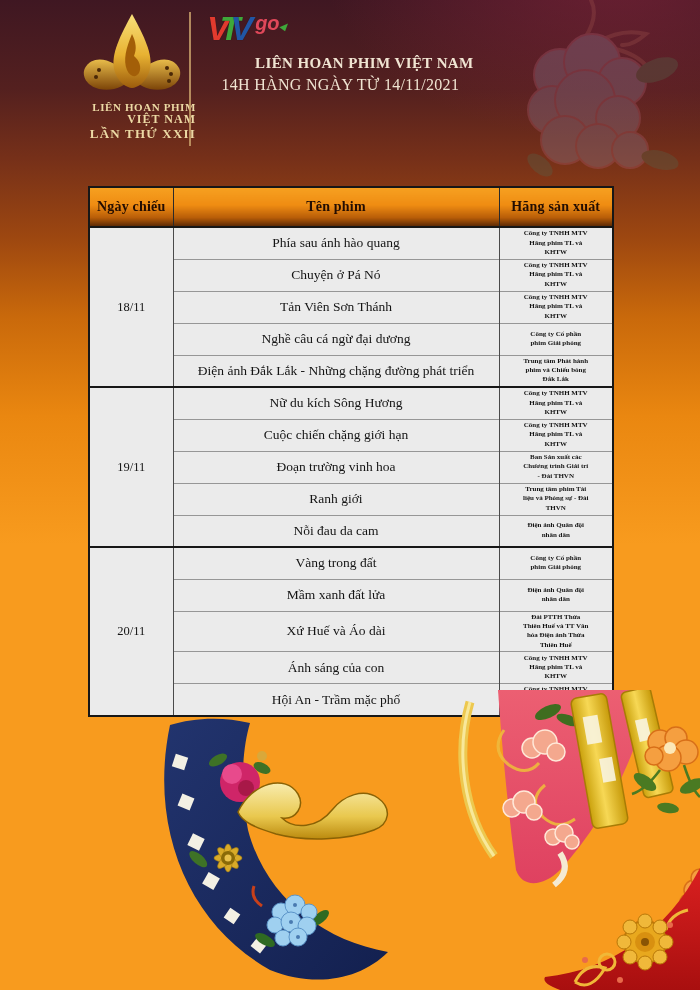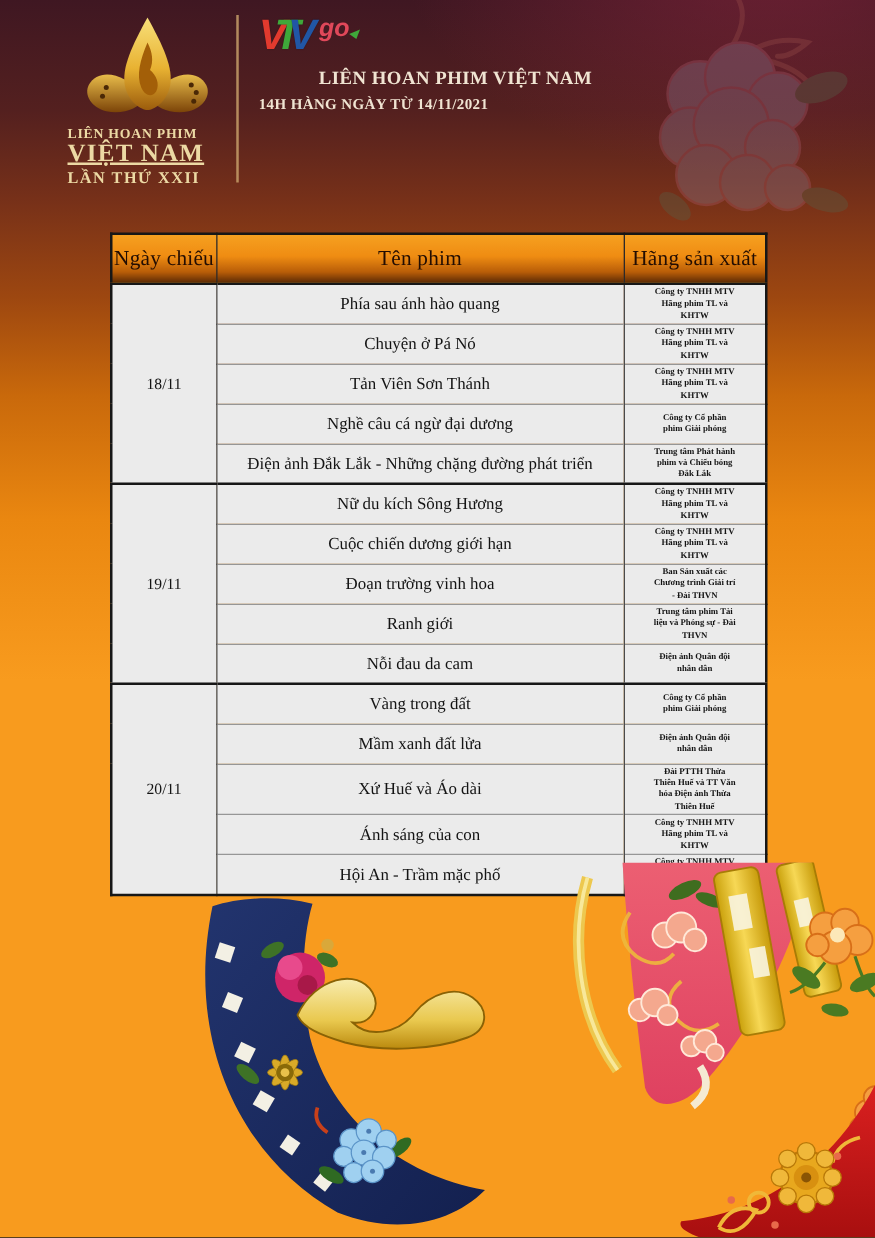--- a/index.html
+++ b/index.html
@@ -8,44 +8,44 @@
     font-family:"Liberation Serif","DejaVu Serif",serif;
     background:
       radial-gradient(ellipse 420px 260px at 88% -4%, rgba(148,40,66,.55), rgba(148,40,66,0) 70%),
       linear-gradient(to bottom,
         #3f1722 0%, #54201f 9%, #763019 16%, #9d4710 24%,
         #c9690b 32%, #ea8710 42%, #f89b1e 55%, #f89b1e 100%);
   }
   svg{display:block}
   
   .hdr-flower{position:absolute;right:0;top:0;pointer-events:none;}
-  .logo-block{position:absolute;left:54px;top:12px;width:128px;text-align:left;color:#ecd9a4;}
+  .logo-block{position:absolute;left:68px;top:12px;width:128px;text-align:right;color:#ecd9a4;}
   .logo-block .l1{font-size:11px;font-weight:bold;letter-spacing:.6px;margin-top:3px;}
-  .logo-block .l2{font-size:20px;font-weight:bold;letter-spacing:1px;line-height:1.05;text-decoration:underline;}
+  .logo-block .l2{font-size:12px;font-weight:bold;letter-spacing:1px;line-height:1.05;}
   .logo-block .l3{font-size:13px;font-weight:bold;letter-spacing:1.2px;}
   .divider{position:absolute;left:189px;top:12px;width:2px;height:134px;background:#c59d68;opacity:.85;}
   .hdr-right{position:absolute;left:207px;top:8px;color:#f0e4d2;}
   .vtv{font-family:"Liberation Sans","DejaVu Sans",sans-serif;font-style:italic;font-weight:bold;height:46px;display:flex;align-items:flex-start;}
   .vtv .c{font-size:34px;line-height:40px;letter-spacing:-3px;text-shadow:0 0 1px rgba(0,0,0,.4);}
   .vtv .v1{color:#e23a2e;}
   .vtv .t{color:#3fa83a;margin-left:-7px;}
   .vtv .v2{color:#2156a5;margin-left:-7px;}
   .vtv .go{font-size:20px;color:#e0485a;margin-left:5px;margin-top:4px;letter-spacing:0;}
   .vtv .cursor{width:0;height:0;border-left:5px solid transparent;border-right:2px solid transparent;
     border-bottom:8px solid #3fa83a;display:inline-block;margin-top:14px;margin-left:1px;transform:rotate(35deg);}
   .sub{font-size:15px;font-weight:600;letter-spacing:.4px;line-height:18px;margin-left:48px;}
   .cat-title{font-size:27px;font-weight:600;letter-spacing:.5px;margin-top:5px;color:#f3ead9;}
-  .note{font-size:12px;font-weight:bold;letter-spacing:.3px;margin-top:4px;}
+  .note{font-size:16px;font-weight:normal;letter-spacing:.3px;margin-top:4px;text-align:center;}
   
   table.schedule{position:absolute;left:88px;top:186px;width:524px;border-collapse:collapse;
     border:2px solid #171717;table-layout:fixed;}
   .schedule th{
     height:36px;
     background:linear-gradient(to bottom,#f6a020 0%,#ef8c12 45%,#b85d08 78%,#5e2b05 100%);
-    color:#230d02;font-size:17px;font-weight:normal;letter-spacing:.2px;
+    color:#230d02;font-size:14px;font-weight:bold;letter-spacing:.2px;
     border-bottom:2px solid #171717;border-left:1.5px solid #2a2a2a;margin-top:40px;}
   .schedule th:first-child{border-left:none;}
   .schedule td{background:#ebebeb;color:#141414;text-align:center;vertical-align:middle;}
   .schedule tr{height:32px;}
   .date-cell{font-size:12.5px;border-right:1.5px solid #4a4a4a;margin-left:19px;}
   .film-cell{font-size:13.5px;border-right:1.5px solid #4a4a4a;border-top:1px solid #969696;padding:0 23px;}
   .producer-cell{font-size:7px;font-weight:bold;line-height:1.35;border-top:1px solid #969696;padding:1px 23px;}
   tr.group-start td{border-top:2px solid #171717;}
   
   .bottom-deco{position:absolute;left:0;top:690px;pointer-events:none;}
@@ -159,21 +159,21 @@
         <tr>
           <td class="film-cell">Điện ảnh Đắk Lắk - Những chặng đường phát triển</td>
           <td class="producer-cell">Trung tâm Phát hành phim và Chiếu bóng Đắk Lắk</td>
         </tr>
         <tr class="group-start">
           <td class="date-cell" rowspan="5">19/11</td>
           <td class="film-cell">Nữ du kích Sông Hương</td>
           <td class="producer-cell">Công ty TNHH MTV Hãng phim TL và KHTW</td>
         </tr>
         <tr>
-          <td class="film-cell">Cuộc chiến dương giới hạn</td>
+          <td class="film-cell">Cuộc chiến chặng giới hạn</td>
           <td class="producer-cell">Công ty TNHH MTV Hãng phim TL và KHTW</td>
         </tr>
         <tr>
           <td class="film-cell">Đoạn trường vinh hoa</td>
           <td class="producer-cell">Ban Sản xuất các Chương trình Giải trí - Đài THVN</td>
         </tr>
         <tr>
           <td class="film-cell">Ranh giới</td>
           <td class="producer-cell">Trung tâm phim Tài liệu và Phóng sự - Đài THVN</td>
         </tr>

